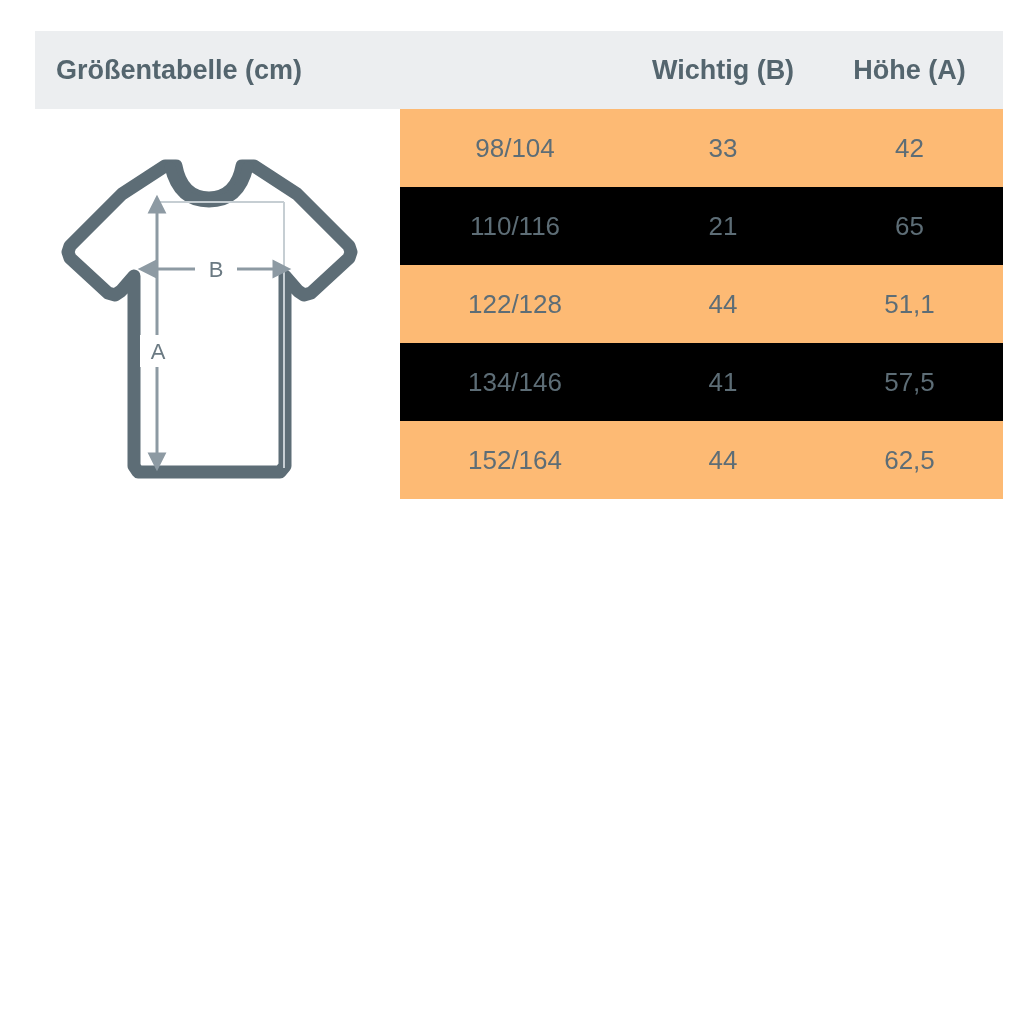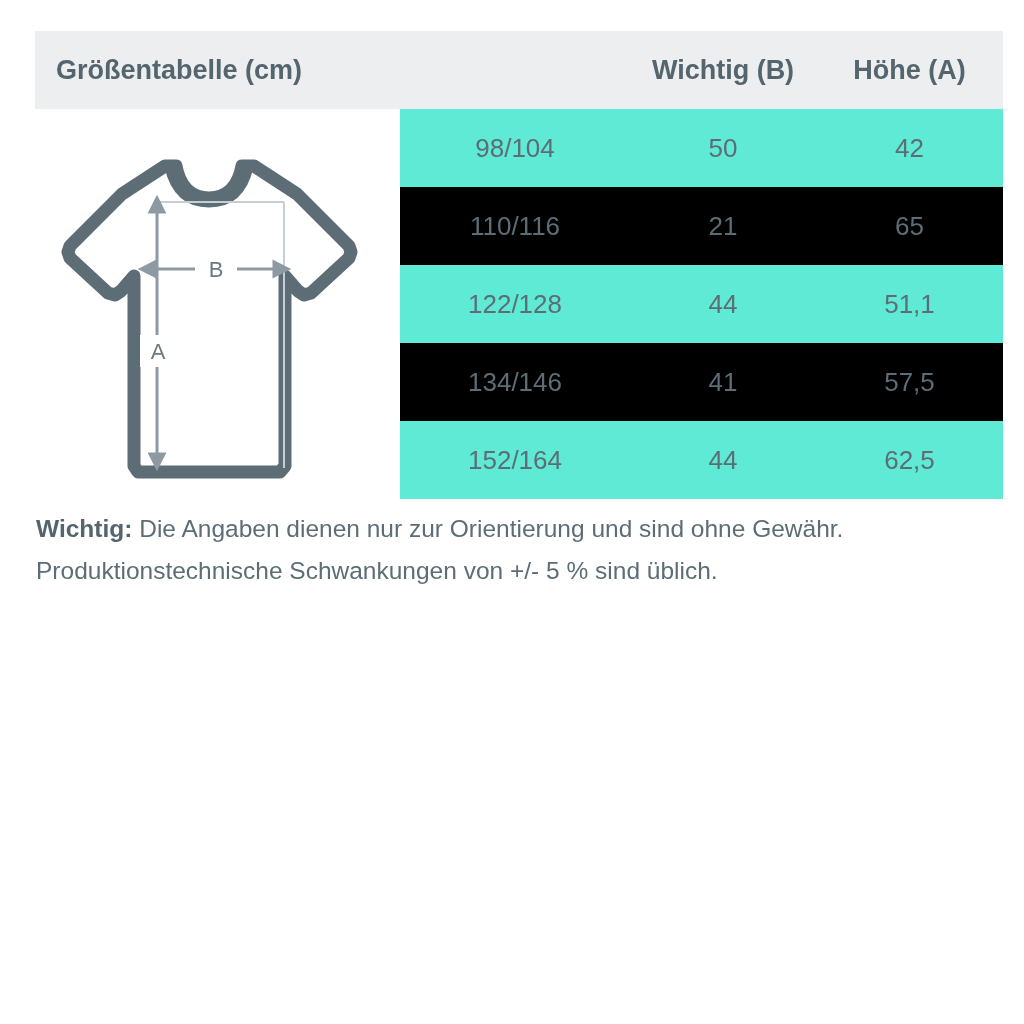--- a/index.html
+++ b/index.html
@@ -54,21 +54,21 @@
   .size-table thead th.head-col { text-align: center; }
 
   .size-table tbody td {
     height: 78px;
     font-size: 26px;
     text-align: center;
     color: #5d6d76;
     padding: 0;
     vertical-align: middle;
   }
-  .size-table tbody tr.odd td { background: #5eead4; }
+  .size-table tbody tr.odd td { background: #fdba74; }
   .size-table tbody tr.even td { background: #000000; }
   .size-table tbody td.shirt-cell { background: transparent !important; }
 
   
   .shirt-wrap {
     position: absolute;
     left: 52px;
     top: 150px;
     width: 330px;
     height: 340px;
@@ -103,21 +103,21 @@
       <tr>
         <th class="head-title" colspan="2">Größentabelle (cm)</th>
         <th class="head-col">Wichtig (B)</th>
         <th class="head-col">Höhe (A)</th>
       </tr>
     </thead>
     <tbody>
       <tr class="odd">
         <td class="shirt-cell" rowspan="5"></td>
         <td>98/104</td>
-        <td>50</td>
+        <td>33</td>
         <td>42</td>
       </tr>
       <tr class="even">
         <td>110/116</td>
         <td>21</td>
         <td>65</td>
       </tr>
       <tr class="odd">
         <td>122/128</td>
         <td>44</td>
@@ -183,18 +183,14 @@
       <g stroke="#8d9aa3" stroke-width="3" fill="#8d9aa3">
         <line x1="105" y1="56" x2="105" y2="310"></line>
         <polygon points="105,48 98,62 112,62"></polygon>
         <polygon points="105,318 98,304 112,304"></polygon>
       </g>
       <rect x="88" y="185" width="36" height="32" fill="#ffffff"></rect>
       <text x="106" y="209" text-anchor="middle" font-family="Liberation Sans, sans-serif" font-size="22" fill="#6b7a83">A</text>
     </svg>
   </div>
 
-  <div class="note">
-    <span><b>Wichtig:</b><span> Die Angaben dienen nur zur Orientierung und sind ohne Gewähr.</span></span><br>
-    <span>Produktionstechnische Schwankungen von +/- 5 % sind üblich.</span>
-  </div>
 
 </div>
 
 </body></html>

